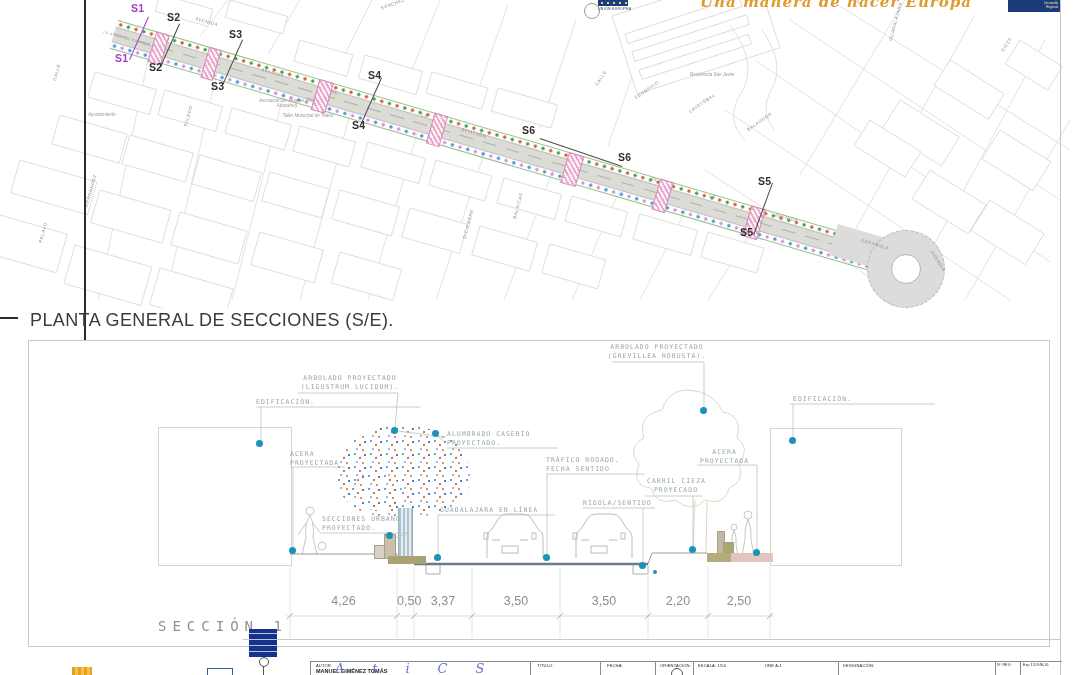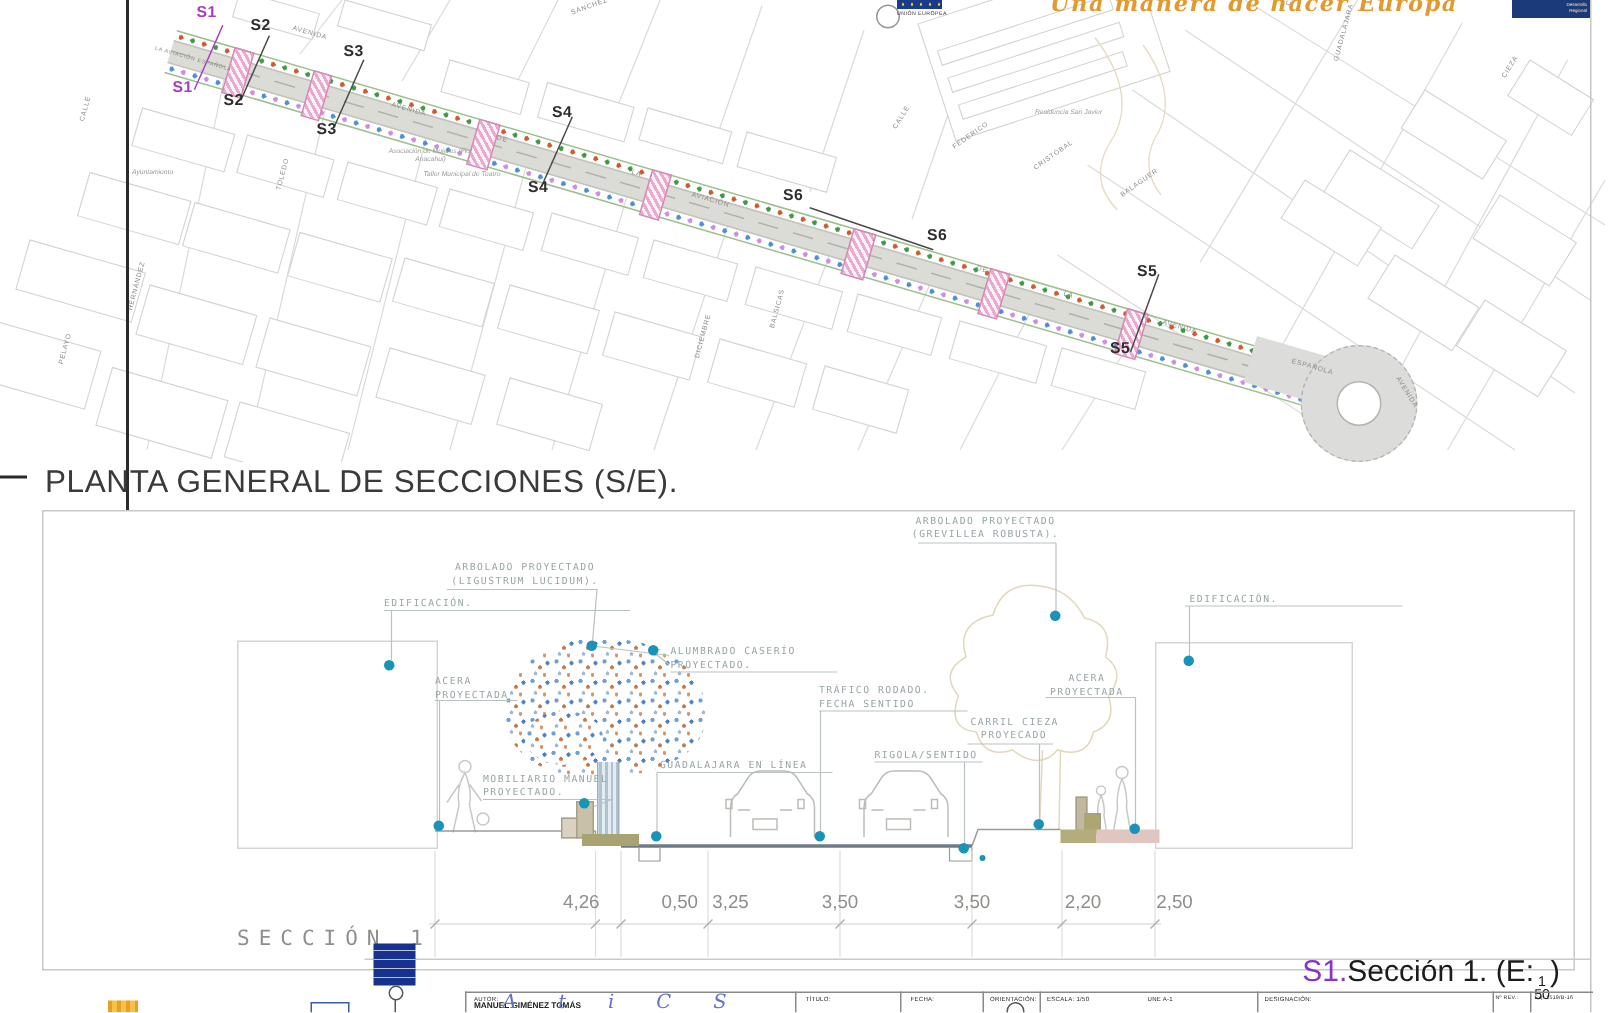--- a/index.html
+++ b/index.html
@@ -35,21 +35,21 @@
   .rbout{border-radius:50%;background:#dcdcda;border:1px dashed #b3b3b0;}
   .rbout-in{border-radius:50%;background:#fff;border:1px solid #b3b3b0;}
   .wedge{background:#dcdcda;transform:rotate(16.3deg);transform-origin:0 0;}
   
   .motto{font-family:"DejaVu Serif",serif;font-style:italic;font-weight:bold;
          color:#e09a30;font-size:15px;letter-spacing:1px;white-space:nowrap;}
   .euflag{background:#1a3a8c;background-image:radial-gradient(circle 0.8px at 4px 3px,#ffd617 0.8px,transparent 1px);background-size:6px 5px;}
   .eucap{font-size:3.5px;color:#333;letter-spacing:.3px;}
   .rlogo{background:#1a3a7a;color:#ffe9a8;font-size:3px;line-height:4px;text-align:right;padding:1px 2px;box-sizing:border-box;}
   
-  .plan-title{font-size:21px;color:#3a3a3a;letter-spacing:.4px;}
+  .plan-title{font-size:18px;color:#3a3a3a;letter-spacing:.4px;}
   
   .secbox{left:28px;top:340px;width:1020px;height:305px;border:1px solid #c8c8c4;background:#fff;}
   .bld{position:absolute;border:1px solid #d6d6d1;background:#fff;}
   .lab{position:absolute;font-family:"DejaVu Sans Mono",monospace;font-size:6.5px;
        line-height:8.5px;color:#98a6a8;letter-spacing:1px;white-space:nowrap;}
   .dot{position:absolute;width:7px;height:7px;border-radius:50%;background:#1a93b8;}
   .dot.sm{width:4px;height:4px;}
   .canopy{background-color:#fff;
      background-image:
       radial-gradient(circle at 3px 2px,#6f9fd8 1.3px,transparent 1.5px),
@@ -370,42 +370,36 @@
     <div>TRÁFICO RODADO.</div>
     <div>FECHA SENTIDO</div>
   </div>
   <div class="lab" style="left:647px;top:477px;width:58px;text-align:center;">
     <div>CARRIL CIEZA</div>
     <div>PROYECADO</div>
   </div>
   <div class="lab" style="left:583px;top:499px;">RIGOLA/SENTIDO</div>
   <div class="lab" style="left:440px;top:506px;">GUADALAJARA EN LÍNEA</div>
   <div class="lab" style="left:322px;top:515px;">
-    <div>MOBILIARIO MANUEL</div>
+    <div>SECCIONES URBANO</div>
     <div>PROYECTADO.</div>
   </div>
 
-  <div class="ab dimrow" style="left:290px;top:594px;width:480px;padding-left:44px;">
+  <div class="ab dimrow" style="left:290px;top:594px;width:480px;">
     <span style="width:107px;">4,26</span>
     <span style="width:17px;">0,50</span>
-    <span style="width:58px;">3,25</span>
+    <span style="width:58px;">3,37</span>
     <span style="width:88px;">3,50</span>
     <span style="width:88px;">3,50</span>
     <span style="width:60px;">2,20</span>
     <span style="width:62px;">2,50</span>
   </div>
 
   <div class="ab secname" style="left:158px;top:618px;">SECCIÓN 1</div>
 
-  <div class="ab caption" style="right:40px;top:637px;">
-    <span class="ref">S1.</span><span>Sección 1. (E:</span><span class="frac">
-        <span>1</span>
-        <span>50</span>
-      </span><span>)</span>
-  </div>
 
   <div class="ab tb-line" style="left:243px;top:639px;width:817px;height:1px;background:#c9c9c6;"></div>
   <div class="ab bluelogo" style="left:249px;top:629px;width:28px;height:28px;"></div>
   <div class="ab" style="left:259px;top:657px;width:8px;height:8px;border-radius:50%;border:1px solid #555;background:#fff;"></div>
   <div class="ab" style="left:263px;top:666px;width:1px;height:9px;background:#555;"></div>
   <div class="ab" style="left:72px;top:667px;width:20px;height:8px;background:repeating-linear-gradient(90deg,#e8a020 0 3px,#f6c24a 3px 6px);"></div>
   <div class="ab" style="left:207px;top:668px;width:24px;height:7px;border:1px solid #3a5ba8;background:#fff;"></div>
 
   <div class="ab tb-line" style="left:310px;top:661px;width:752px;height:1px;"></div>
   <div class="ab tb-line" style="left:310px;top:661px;width:1px;height:14px;"></div>

